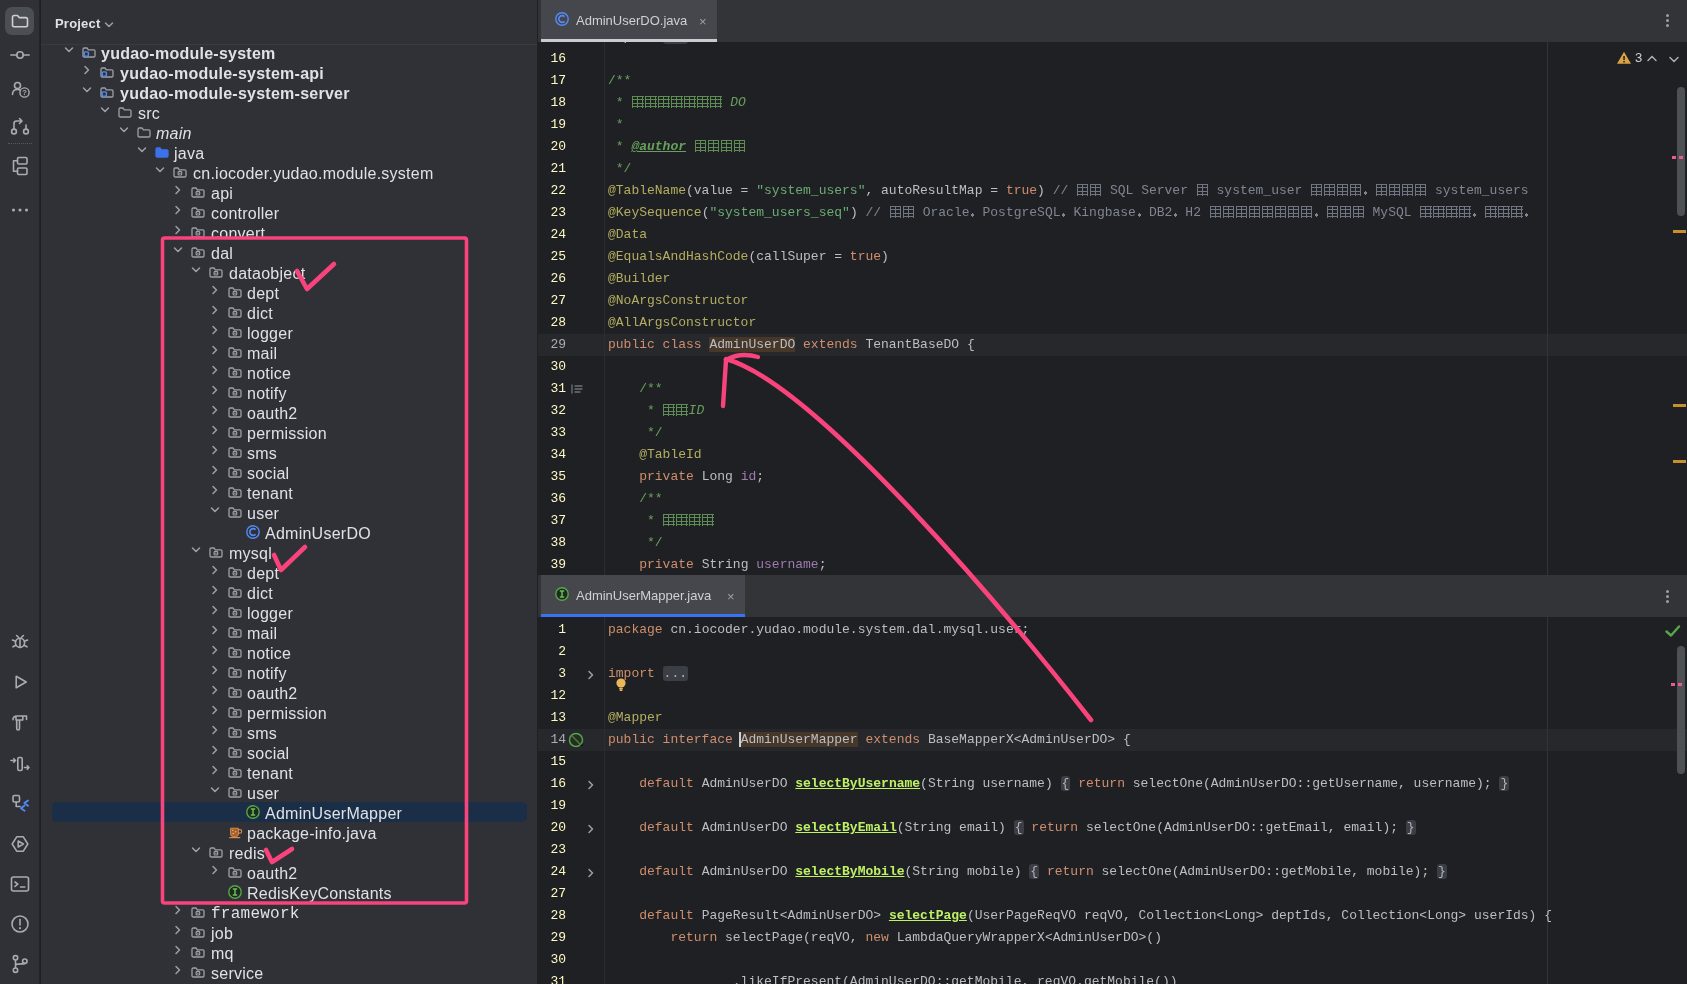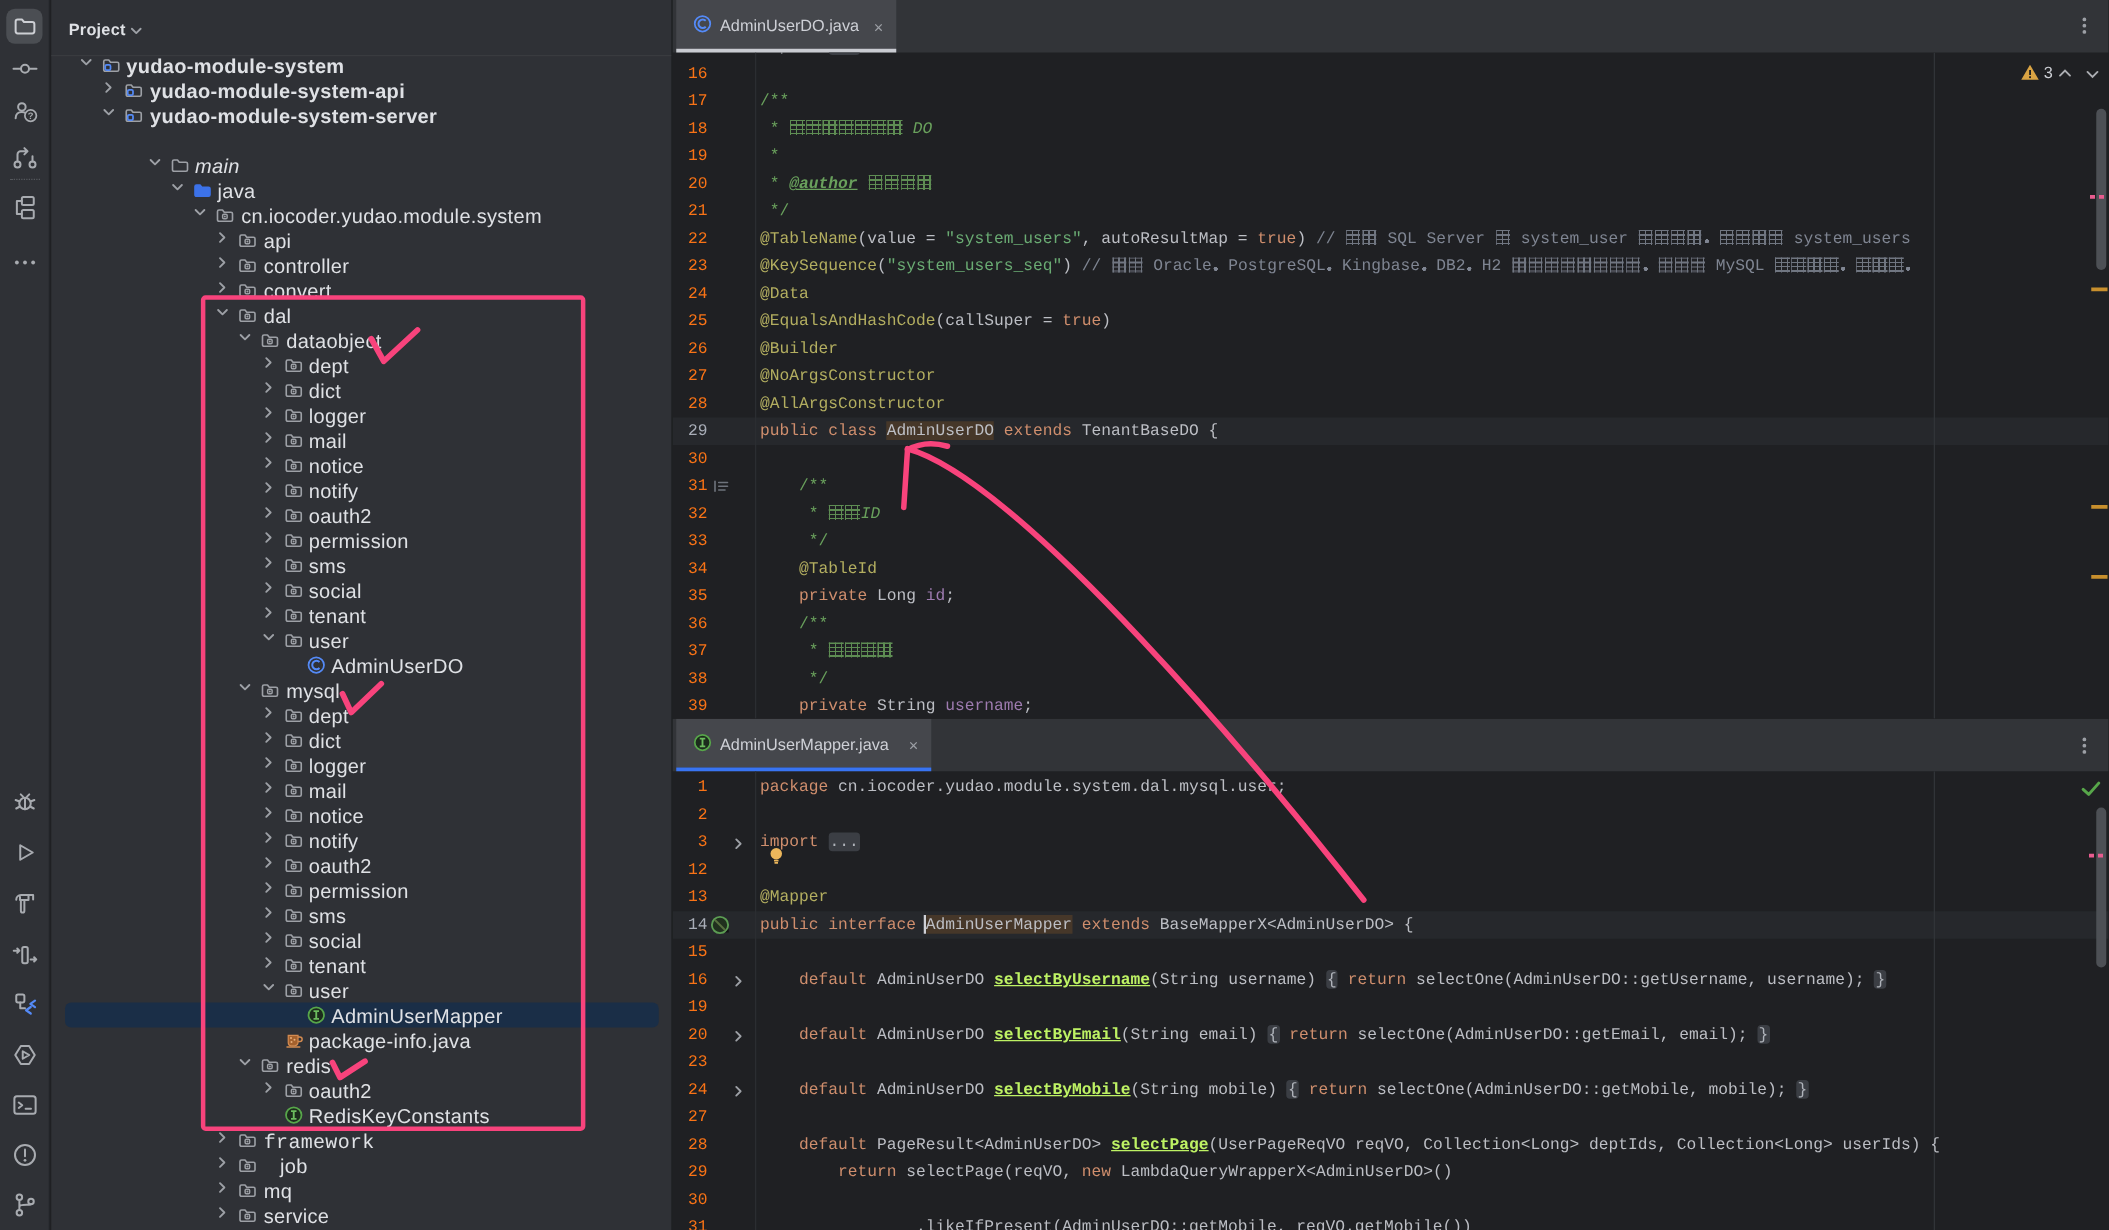--- a/index.html
+++ b/index.html
@@ -18,21 +18,21 @@
 .tt {position:absolute;top:2.5px;font-size:16px;letter-spacing:.25px;color:#DFE1E5;white-space:pre}
 .selrow {position:absolute;left:11px;right:10px;top:0;height:20px;border-radius:5px;background:#1A2E47}
 
 #ed {position:absolute;left:538px;top:0;width:1149px;height:984px;background:#1F2023}
 .tstrip {position:absolute;left:0;width:100%;height:42px;background:#323438}
 .tab {position:absolute;left:3px;top:0;height:39px;background:#45474C}
 .tabt {position:absolute;top:13px;font-size:13px;color:#CED0D6;white-space:pre}
 .tabx {position:absolute;top:14px;font-size:13px;color:#9DA0A6}
 .kebab {position:absolute;left:1128px;width:4px}
 .kb {position:absolute;width:3px;height:3px;border-radius:50%;background:#9DA0A6;left:0}
-.ln,.lnb {position:absolute;left:0;width:28px;text-align:right;font-family:"Liberation Mono",monospace;font-size:13px;line-height:22px;height:22px;color:#f97316}
+.ln,.lnb {position:absolute;left:0;width:28px;text-align:right;font-family:"Liberation Mono",monospace;font-size:13px;line-height:22px;height:22px;color:#fef9c3}
 .lnb {color:#A9AEB8}
 .cl {position:absolute;left:70px;font-family:"Liberation Mono",monospace;font-size:13px;line-height:22px;height:22px;white-space:pre;color:#BCBEC4}
 .k {color:#CF8E6D} .a {color:#B3AE60} .s {color:#6AAB73} .c {color:#7F8592}
 .d {color:#69A05C} .di {font-style:italic} .dt {font-style:italic;text-decoration:underline;font-weight:700}
 .f {color:#9E7BB0} .m {color:#bef264;font-weight:700;text-decoration:underline} .p {color:#BCBEC4}
 .hl {background:#463729;color:#BCBEC4}
 .hl2 {background:#463729;color:#BCBEC4;box-shadow:-2px 0 0 #CED0D6}
 .fb {background:#3B3E44;border-radius:3px;color:#AFB3BA;padding:0 1px}
 .z {display:inline-block;width:11.5px;height:12px;margin:0 0.75px -1.5px;background:
   repeating-linear-gradient(to bottom,currentColor 0 1px,transparent 1px 3.4px),
@@ -189,20 +189,29 @@
       </div>
       <div class="trow" style="top:82px">
         <svg class="ti" style="left:40px" width="12" height="12">
           <use href="#cvd"></use>
         </svg>
         <svg class="ti" style="left:58px" width="16" height="16">
           <use href="#mod"></use>
         </svg>
         <span class="tt" style="left:79px;font-weight:700;">yudao-module-system-server</span>
       </div>
+      <div class="trow" style="top:102px">
+        <svg class="ti" style="left:58px" width="12" height="12">
+          <use href="#cvd"></use>
+        </svg>
+        <svg class="ti" style="left:76px" width="16" height="16">
+          <use href="#fold"></use>
+        </svg>
+        <span class="tt" style="left:97px;">src</span>
+      </div>
       <div class="trow" style="top:122px">
         <svg class="ti" style="left:77px" width="12" height="12">
           <use href="#cvd"></use>
         </svg>
         <svg class="ti" style="left:95px" width="16" height="16">
           <use href="#fold"></use>
         </svg>
         <span class="tt" style="left:115px;font-style:italic;">main</span>
       </div>
       <div class="trow" style="top:142px">
@@ -545,21 +554,21 @@
         </svg>
         <span class="tt" style="left:170px;font-family:Liberation Mono, monospace;">framework</span>
       </div>
       <div class="trow" style="top:922px">
         <svg class="ti" style="left:131px" width="12" height="12">
           <use href="#cvr"></use>
         </svg>
         <svg class="ti" style="left:149px" width="16" height="16">
           <use href="#pkg"></use>
         </svg>
-        <span class="tt" style="left:170px;margin-left:13px;">job</span>
+        <span class="tt" style="left:170px;">job</span>
       </div>
       <div class="trow" style="top:942px">
         <svg class="ti" style="left:131px" width="12" height="12">
           <use href="#cvr"></use>
         </svg>
         <svg class="ti" style="left:149px" width="16" height="16">
           <use href="#pkg"></use>
         </svg>
         <span class="tt" style="left:170px;text-align:right;">mq</span>
       </div>

